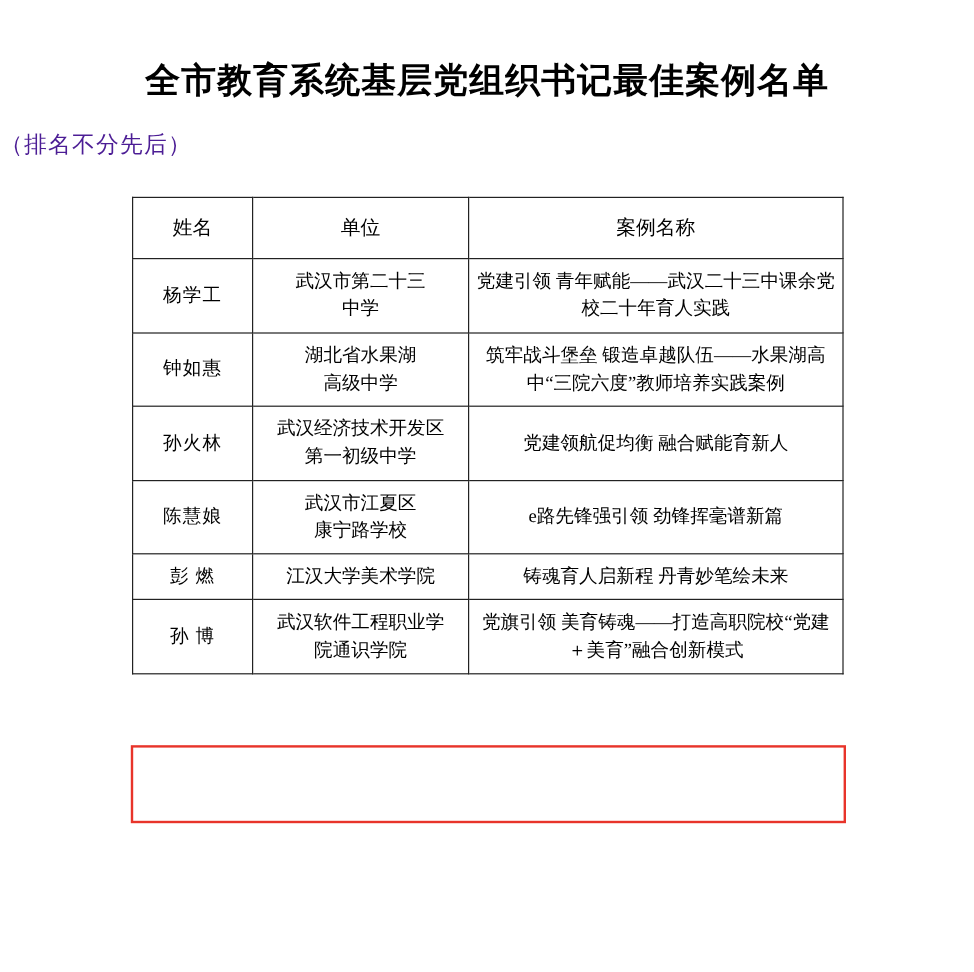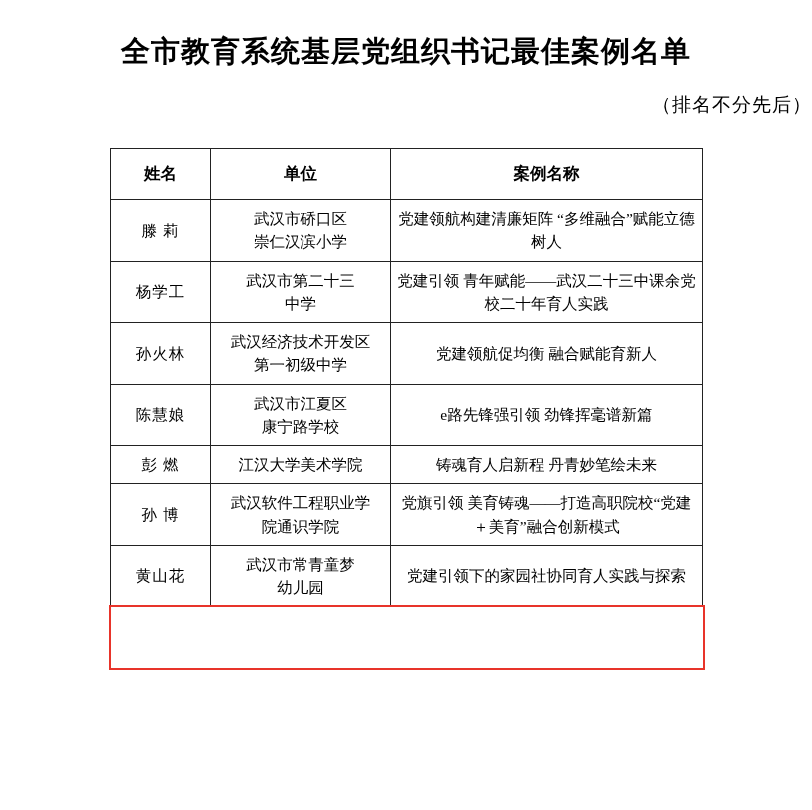--- a/index.html
+++ b/index.html
@@ -19,29 +19,29 @@
     width: 812px;
     height: 810px;
     box-sizing: border-box;
     padding: 0;
   }
   .doc-title {
     text-align: center;
     font-size: 29px;
     font-weight: bold;
     letter-spacing: 1px;
-    margin-top: 32px;
+    margin-top: 48px;
     color: #000000;
     font-family: Liberation Sans, sans-serif;
   }
   .doc-subtitle {
-    text-align: right;
+    text-align: left;
     font-size: 19px;
     margin-top: 20px;
-    color: #000000;
+    color: #4c1d95;
     letter-spacing: 1px;
     font-family: "DejaVu Serif", "Liberation Serif", serif;
   }
   .table-wrap {
     margin: 30px auto 0 auto;
     width: 592px;
   }
   table.roster {
     width: 592px;
     border-collapse: collapse;
@@ -51,21 +51,21 @@
   table.roster th, table.roster td {
     border: 1px solid #222222;
     text-align: center;
     vertical-align: middle;
     font-size: 15.5px;
     line-height: 1.5;
     padding: 7px 4px;
     color: #000000;
   }
   table.roster th {
-    font-weight: bold;
+    font-weight: normal;
     font-size: 16.5px;
     height: 38px;
     padding: 6px 19px;
   }
   col.c-name { width: 100px; }
   col.c-unit { width: 180px; }
   col.c-case { width: 312px; }
   td.name-cell {
     letter-spacing: 1px;
   }
@@ -100,28 +100,28 @@
       </colgroup>
       <thead>
         <tr>
           <th>姓名</th>
           <th>单位</th>
           <th>案例名称</th>
         </tr>
       </thead>
       <tbody>
           <tr>
-            <td class="name-cell">滕 莉</td>
-            <td class="unit-cell">武汉市硚口区<br>崇仁汉滨小学</td>
-            <td class="case-cell">党建领航构建清廉矩阵 “多维融合”赋能立德树人</td>
-          </tr>
-          <tr>
             <td class="name-cell">杨学工</td>
             <td class="unit-cell">武汉市第二十三<br>中学</td>
             <td class="case-cell">党建引领 青年赋能——武汉二十三中课余党校二十年育人实践</td>
+          </tr>
+          <tr>
+            <td class="name-cell">钟如惠</td>
+            <td class="unit-cell">湖北省水果湖<br>高级中学</td>
+            <td class="case-cell">筑牢战斗堡垒 锻造卓越队伍——水果湖高中“三院六度”教师培养实践案例</td>
           </tr>
           <tr>
             <td class="name-cell">孙火林</td>
             <td class="unit-cell">武汉经济技术开发区<br>第一初级中学</td>
             <td class="case-cell">党建领航促均衡 融合赋能育新人</td>
           </tr>
           <tr>
             <td class="name-cell">陈慧娘</td>
             <td class="unit-cell">武汉市江夏区<br>康宁路学校</td>
             <td class="case-cell">e路先锋强引领 劲锋挥毫谱新篇</td>
@@ -129,24 +129,19 @@
           <tr>
             <td class="name-cell">彭 燃</td>
             <td class="unit-cell">江汉大学美术学院</td>
             <td class="case-cell">铸魂育人启新程 丹青妙笔绘未来</td>
           </tr>
           <tr class="highlight">
             <td class="name-cell">孙 博</td>
             <td class="unit-cell">武汉软件工程职业学<br>院通识学院</td>
             <td class="case-cell">党旗引领 美育铸魂——打造高职院校“党建＋美育”融合创新模式</td>
           </tr>
-          <tr>
-            <td class="name-cell">黄山花</td>
-            <td class="unit-cell">武汉市常青童梦<br>幼儿园</td>
-            <td class="case-cell">党建引领下的家园社协同育人实践与探索</td>
-          </tr>
         </tbody>
     </table>
   </div>
 
   <div class="hl-overlay" style="display: block; left: 108.5px; top: 572.75px; width: 596px; height: 65.5px; border-color: rgb(232, 52, 42);"></div>
 
 </div>
 
 </body></html>

